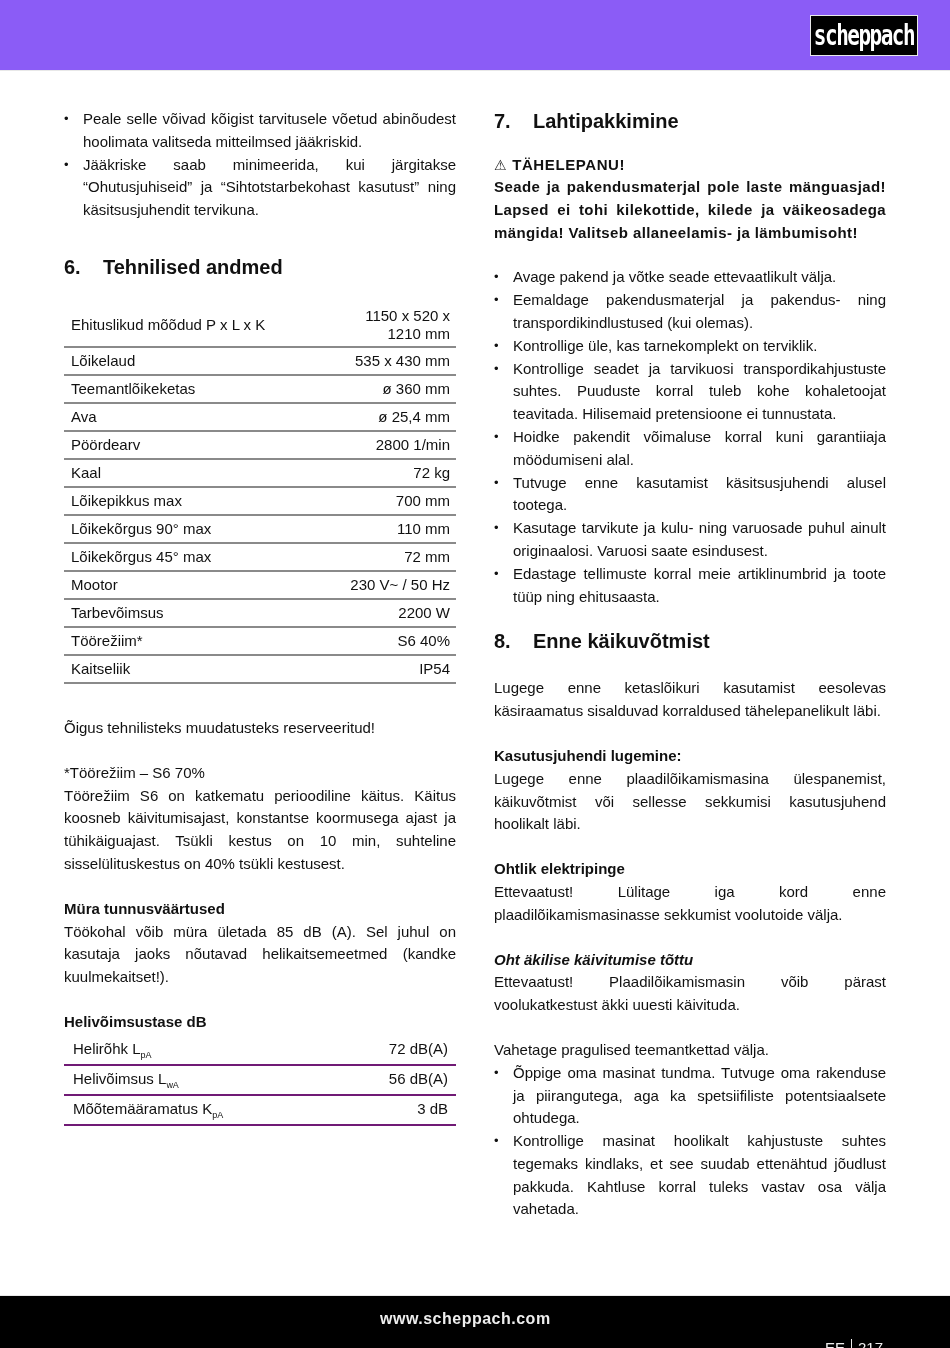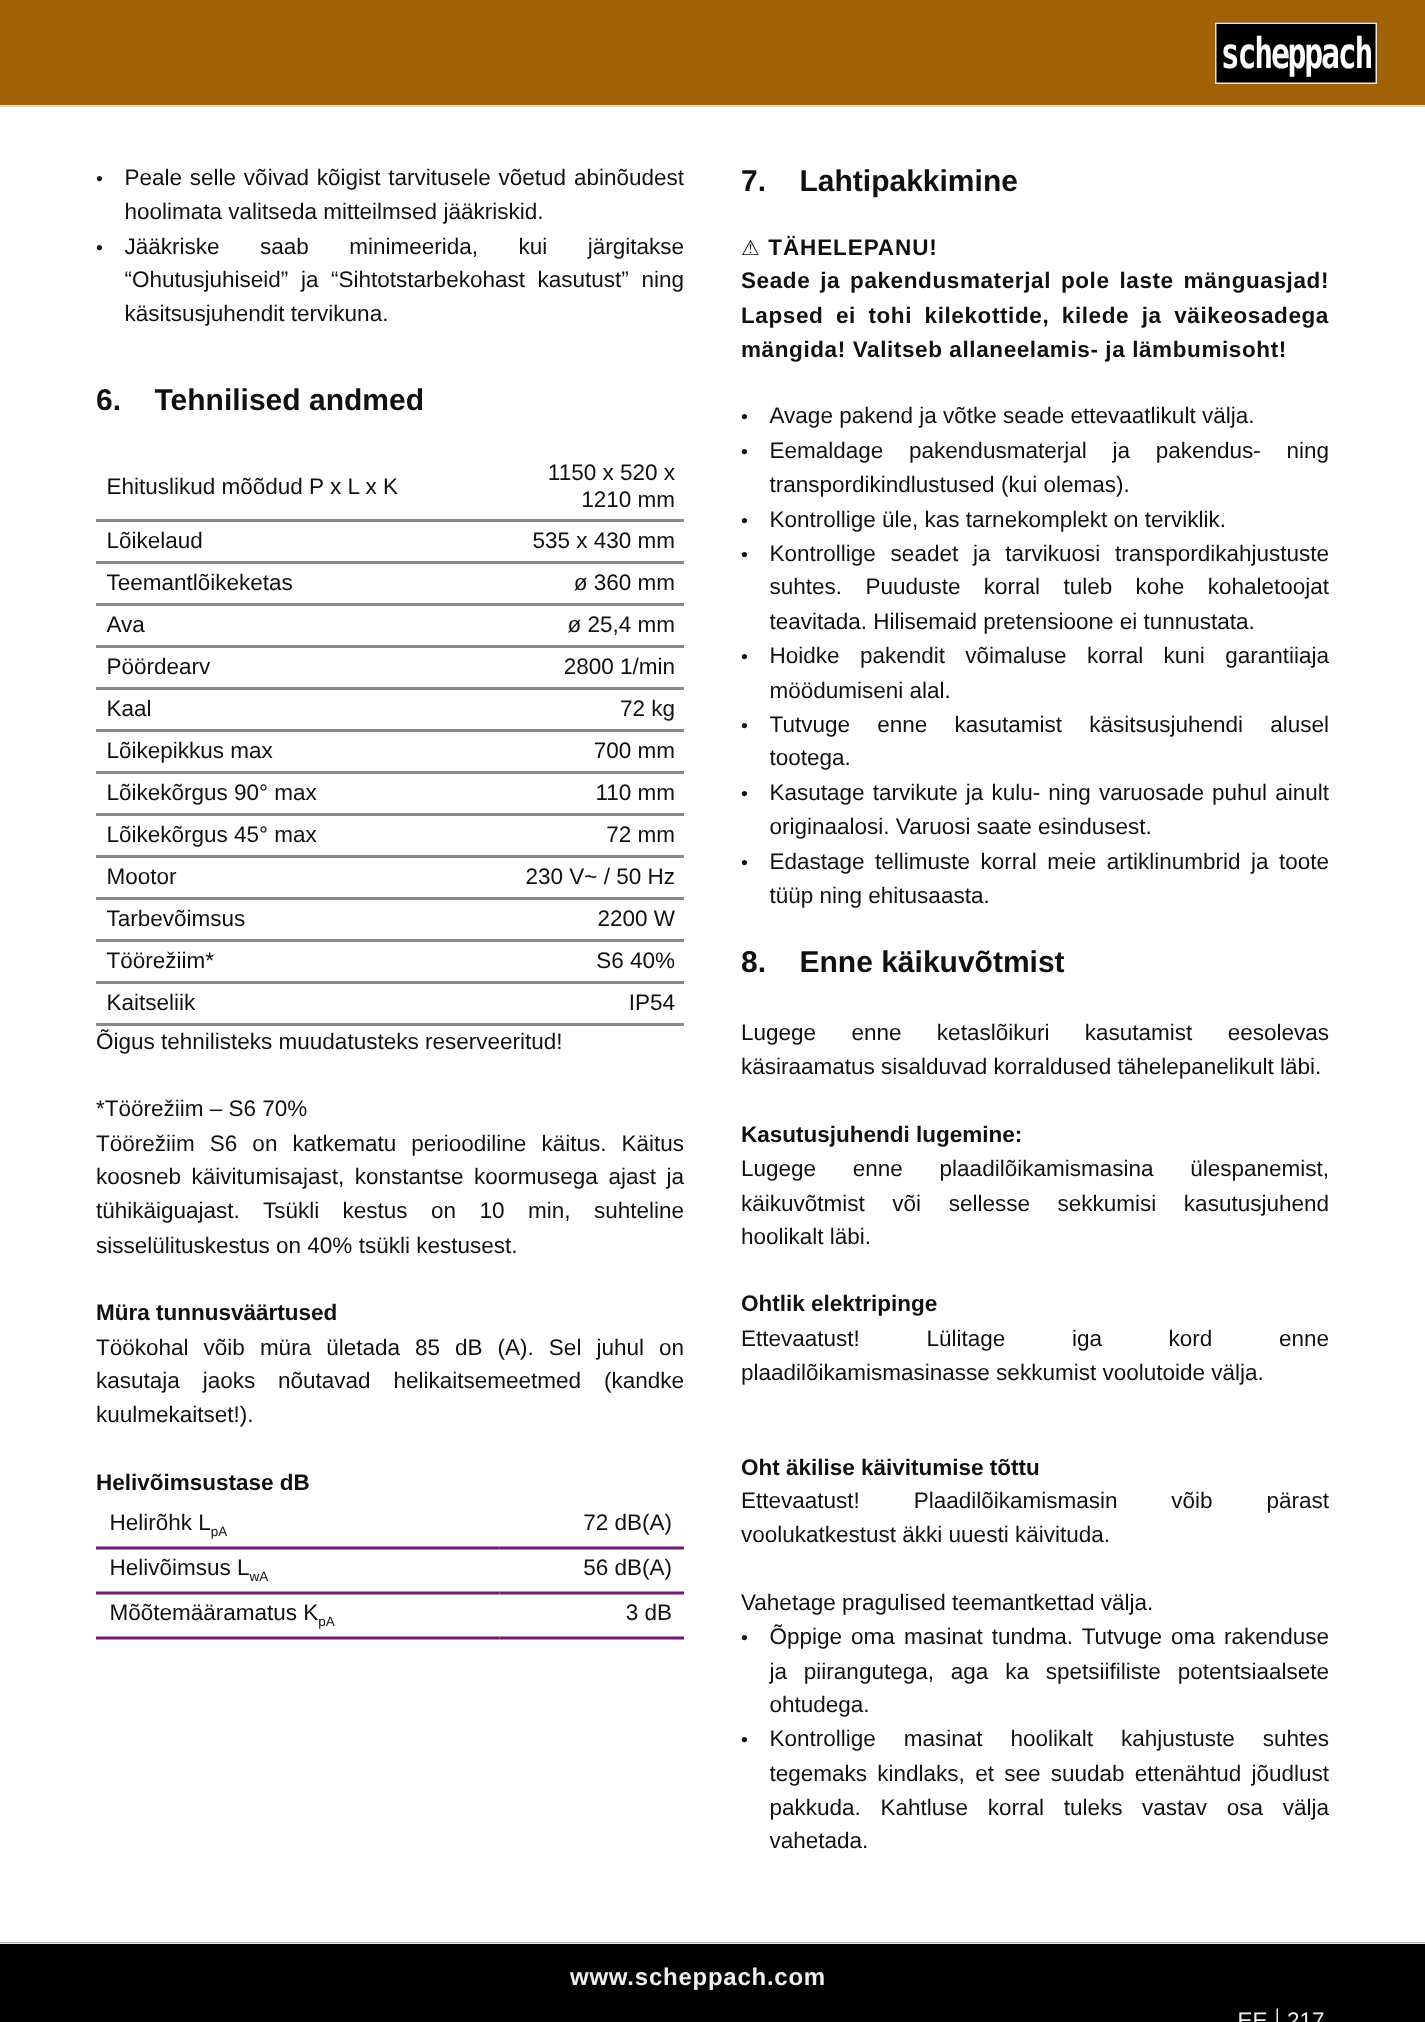--- a/index.html
+++ b/index.html
@@ -1,19 +1,19 @@
 <!DOCTYPE html>
 <html><head>
   <meta charset="utf-8">
   <style>
     * { margin: 0; padding: 0; box-sizing: border-box; }
     html, body { width: 950px; height: 1348px; background: #ffffff; overflow: hidden; }
     body { position: relative; font-family: "Liberation Sans", sans-serif; color: #111; font-size: 15px; }
 
-    .header-band { position: absolute; left: 0; top: 0; width: 950px; height: 71px; background: #a16207; border-bottom: 1px solid #e8e8e8; text-decoration: underline; }
+    .header-band { position: absolute; left: 0; top: 0; width: 950px; height: 71px; background: #8b5cf6; border-bottom: 1px solid #e8e8e8; text-decoration: underline; }
     .logo { position: absolute; left: 810px; top: 15px; width: 108px; height: 41px; background: #000; border: 1px solid #e8e8e8; display: flex; align-items: center; justify-content: center; }
     .logo span { color: #fff; font-family: "DejaVu Sans Mono", monospace; font-weight: bold; font-size: 21px; letter-spacing: -1.5px; transform: scaleY(1.35); display: inline-block; }
 
     .col { position: absolute; top: 108px; }
     .col-left { left: 64px; width: 392px; }
     .col-right { left: 494px; width: 392px; }
 
     .p { font-size: 15px; line-height: 22.8px; text-align: justify; }
     .bold { font-weight: bold; }
 
@@ -116,21 +116,21 @@
           <td>Töörežiim*</td>
           <td class="v">S6 40%</td>
         </tr>
     <tr>
           <td>Kaitseliik</td>
           <td class="v">IP54</td>
         </tr>
   </tbody>
     </table>
 
-  <div class="p" style="">Õigus tehnilisteks muudatusteks reserveeritud!</div>
+  <div class="p" style="margin-top:33px;">Õigus tehnilisteks muudatusteks reserveeritud!</div>
 
   <div class="p" style="margin-top:22px;">*Töörežiim – S6 70%</div>
   <div class="p">Töörežiim S6 on katkematu perioodiline käitus. Käitus koosneb käivitumisajast, konstantse koormusega ajast ja tühikäiguajast. Tsükli kestus on 10 min, suhteline sisselülituskestus on 40% tsükli kestusest.</div>
 
   <div class="p bold" style="margin-top:22px;">Müra tunnusväärtused</div>
   <div class="p">Töökohal võib müra ületada 85 dB (A). Sel juhul on kasutaja jaoks nõutavad helikaitsemeetmed (kandke kuulmekaitset!).</div>
 
   <div class="p bold" style="margin-top:22px;">Helivõimsustase dB</div>
   <table class="noise" style="margin-top:2px;">
     <tbody>
@@ -178,21 +178,21 @@
   </div>
 
   <div class="p" style="margin-top:23px;">Lugege enne ketaslõikuri kasutamist eesolevas käsiraamatus sisalduvad korraldused tähelepanelikult läbi.</div>
 
   <div class="p bold" style="margin-top:22px;">Kasutusjuhendi lugemine:</div>
   <div class="p">Lugege enne plaadilõikamismasina ülespanemist, käikuvõtmist või sellesse sekkumisi kasutusjuhend hoolikalt läbi.</div>
 
   <div class="p bold" style="margin-top:22px;">Ohtlik elektripinge</div>
   <div class="p">Ettevaatust! Lülitage iga kord enne plaadilõikamismasinasse sekkumist voolutoide välja.</div>
 
-  <div class="p bold" style="margin-top:40px;">Oht äkilise käivitumise tõttu</div>
+  <div class="p bold" style="margin-top:22px;font-style:italic;">Oht äkilise käivitumise tõttu</div>
   <div class="p">Ettevaatust! Plaadilõikamismasin võib pärast voolukatkestust äkki uuesti käivituda.</div>
 
   <div class="p" style="margin-top:22px;">Vahetage pragulised teemantkettad välja.</div>
   <ul class="bullets">
     <li>Õppige oma masinat tundma. Tutvuge oma rakenduse ja piirangutega, aga ka spetsiifiliste potentsiaalsete ohtudega.</li>
     <li>Kontrollige masinat hoolikalt kahjustuste suhtes tegemaks kindlaks, et see suudab ettenähtud jõudlust pakkuda. Kahtluse korral tuleks vastav osa välja vahetada.</li>
   </ul>
 </div>
 
 <div class="footer">

